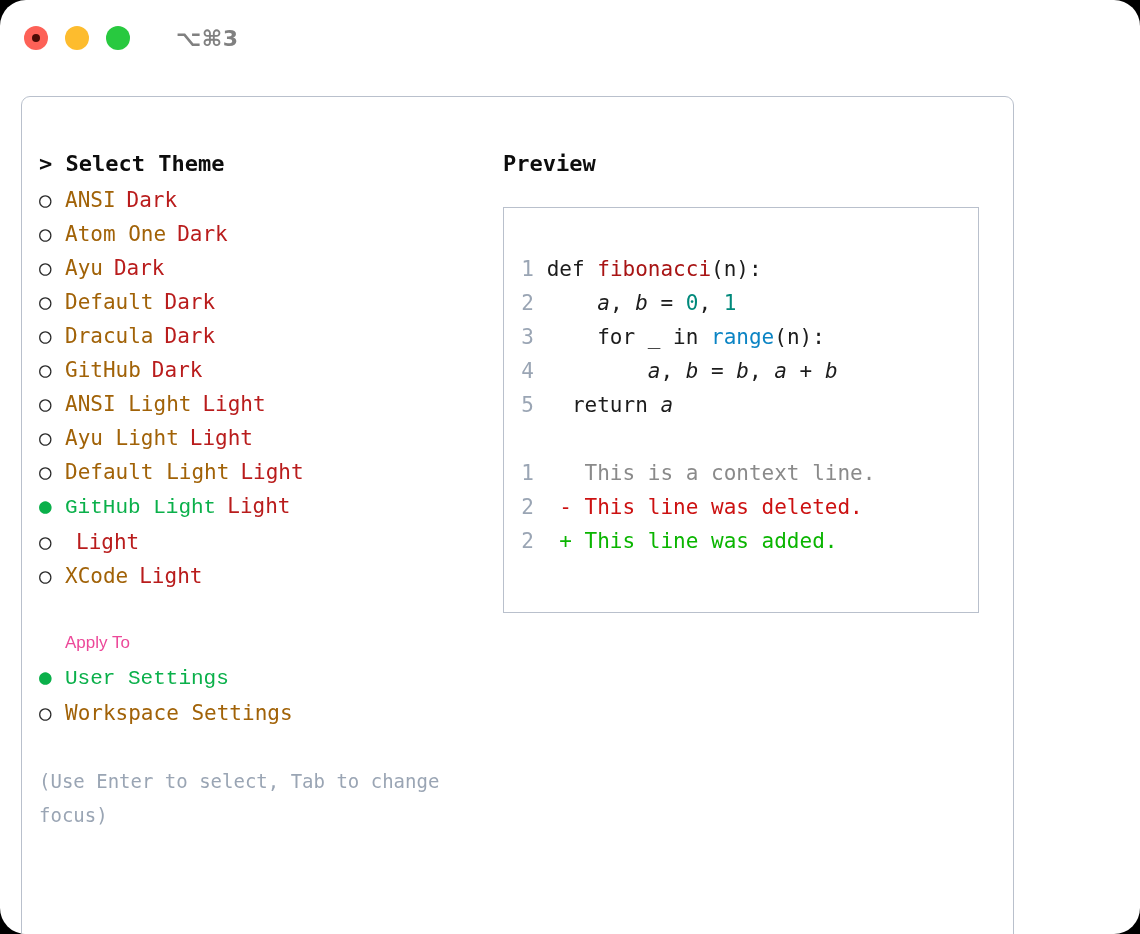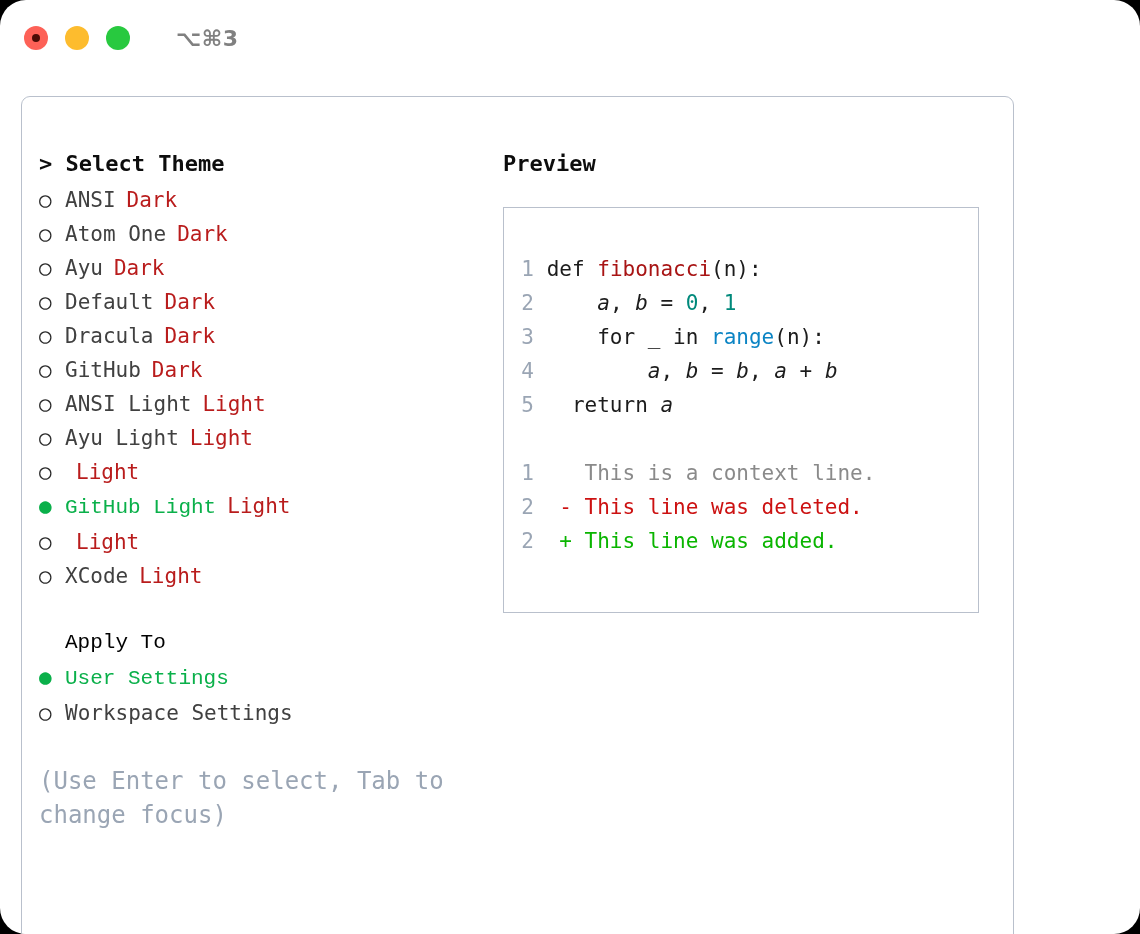--- a/index.html
+++ b/index.html
@@ -110,42 +110,42 @@
     font-size: 21px;
     line-height: 34px;
     white-space: pre;
   }
   .marker {
     width: 26px;
     flex: none;
     color: #2b2b2b;
   }
   .marker.sel { color: #0ab04a; }
-  .label { color: #404040; }
+  .label { color: #a16207; }
   .row.selected .label { color: #0ab04a; font-family: Liberation Mono, monospace; }
   .tag {
     color: #b91c1c;
     margin-left: 11px;
   }
 
   .group-title {
-    font-family: Liberation Mono, monospace;
-    font-size: 21px;
-    line-height: 34px;
-    color: #000000;
+    font-family: Liberation Sans, sans-serif;
+    font-size: 17px;
+    line-height: 34px;
+    color: #ec4899;
     padding-left: 26px;
     white-space: pre;
   }
 
   .spacer-sm { height: 33px; }
   .spacer-md { height: 34px; }
 
   .hint {
     font-family: "DejaVu Sans Mono", monospace;
-    font-size: 24px;
+    font-size: 19px;
     line-height: 34px;
     color: #9aa5b4;
     width: 420px;
   }
 
   
   .preview-title {
     font-family: "DejaVu Sans Mono", monospace;
     font-size: 22px;
     font-weight: bold;
@@ -209,21 +209,21 @@
 
           <div class="list" id="theme-list">
               <div class="row"><span class="marker">○</span><span class="label">ANSI</span><span class="tag">Dark</span></div>
               <div class="row"><span class="marker">○</span><span class="label">Atom One</span><span class="tag">Dark</span></div>
               <div class="row"><span class="marker">○</span><span class="label">Ayu</span><span class="tag">Dark</span></div>
               <div class="row"><span class="marker">○</span><span class="label">Default</span><span class="tag">Dark</span></div>
               <div class="row"><span class="marker">○</span><span class="label">Dracula</span><span class="tag">Dark</span></div>
               <div class="row"><span class="marker">○</span><span class="label">GitHub</span><span class="tag">Dark</span></div>
               <div class="row"><span class="marker">○</span><span class="label">ANSI Light</span><span class="tag">Light</span></div>
               <div class="row"><span class="marker">○</span><span class="label">Ayu Light</span><span class="tag">Light</span></div>
-              <div class="row"><span class="marker">○</span><span class="tag">Light</span></div>
+              <div class="row"><span class="marker">○</span><span class="label">Default Light</span><span class="tag">Light</span></div>
               <div class="row selected"><span class="marker sel">●</span><span class="label">GitHub Light</span><span class="tag">Light</span></div>
               <div class="row"><span class="marker">○</span><span class="tag">Light</span></div>
               <div class="row"><span class="marker">○</span><span class="label">XCode</span><span class="tag">Light</span></div>
             </div>
 
           <div class="spacer-sm"></div>
 
           <div class="group-title">Apply To</div>
 
           <div id="apply-list">

